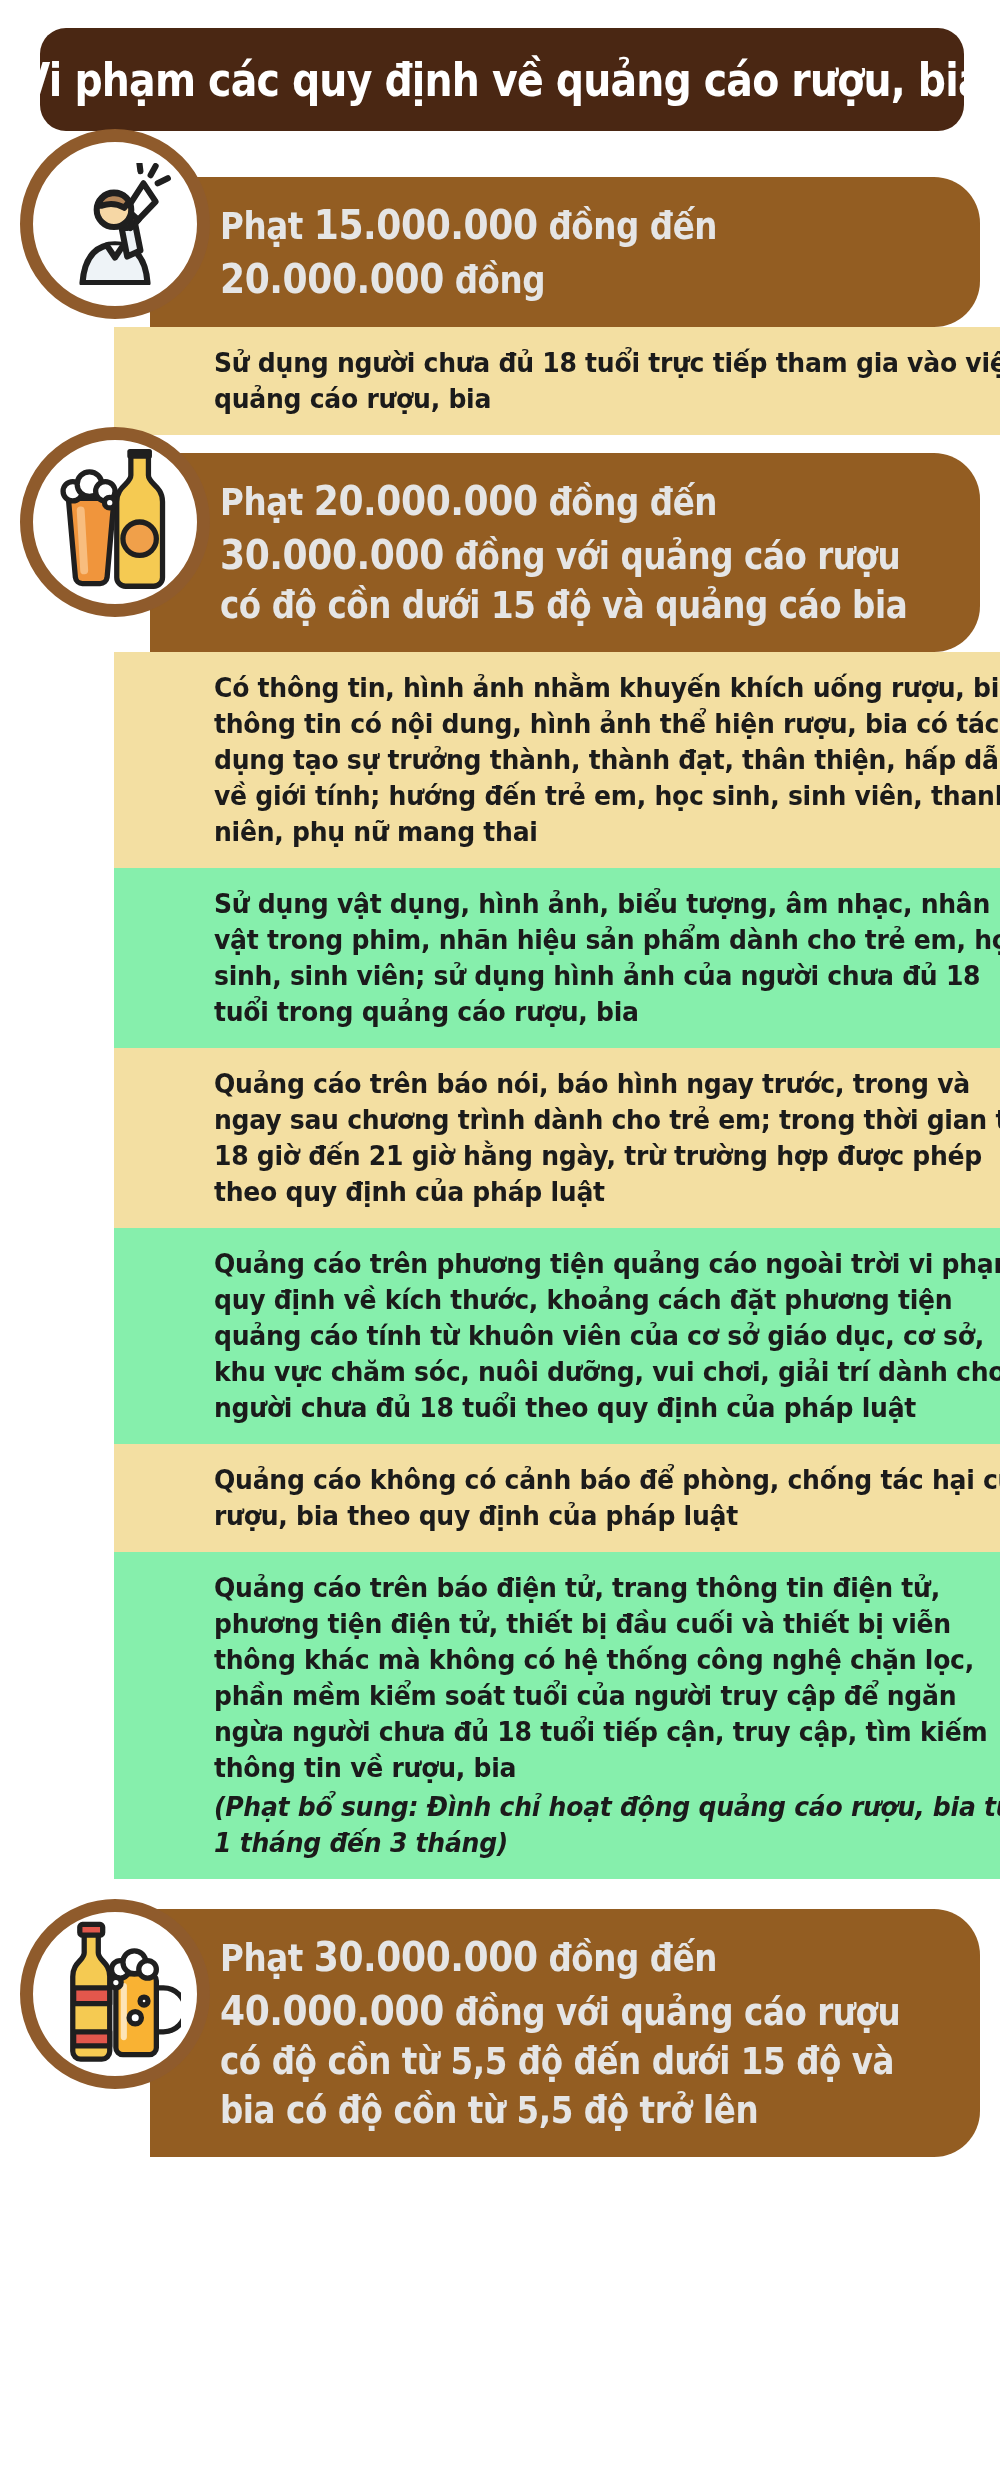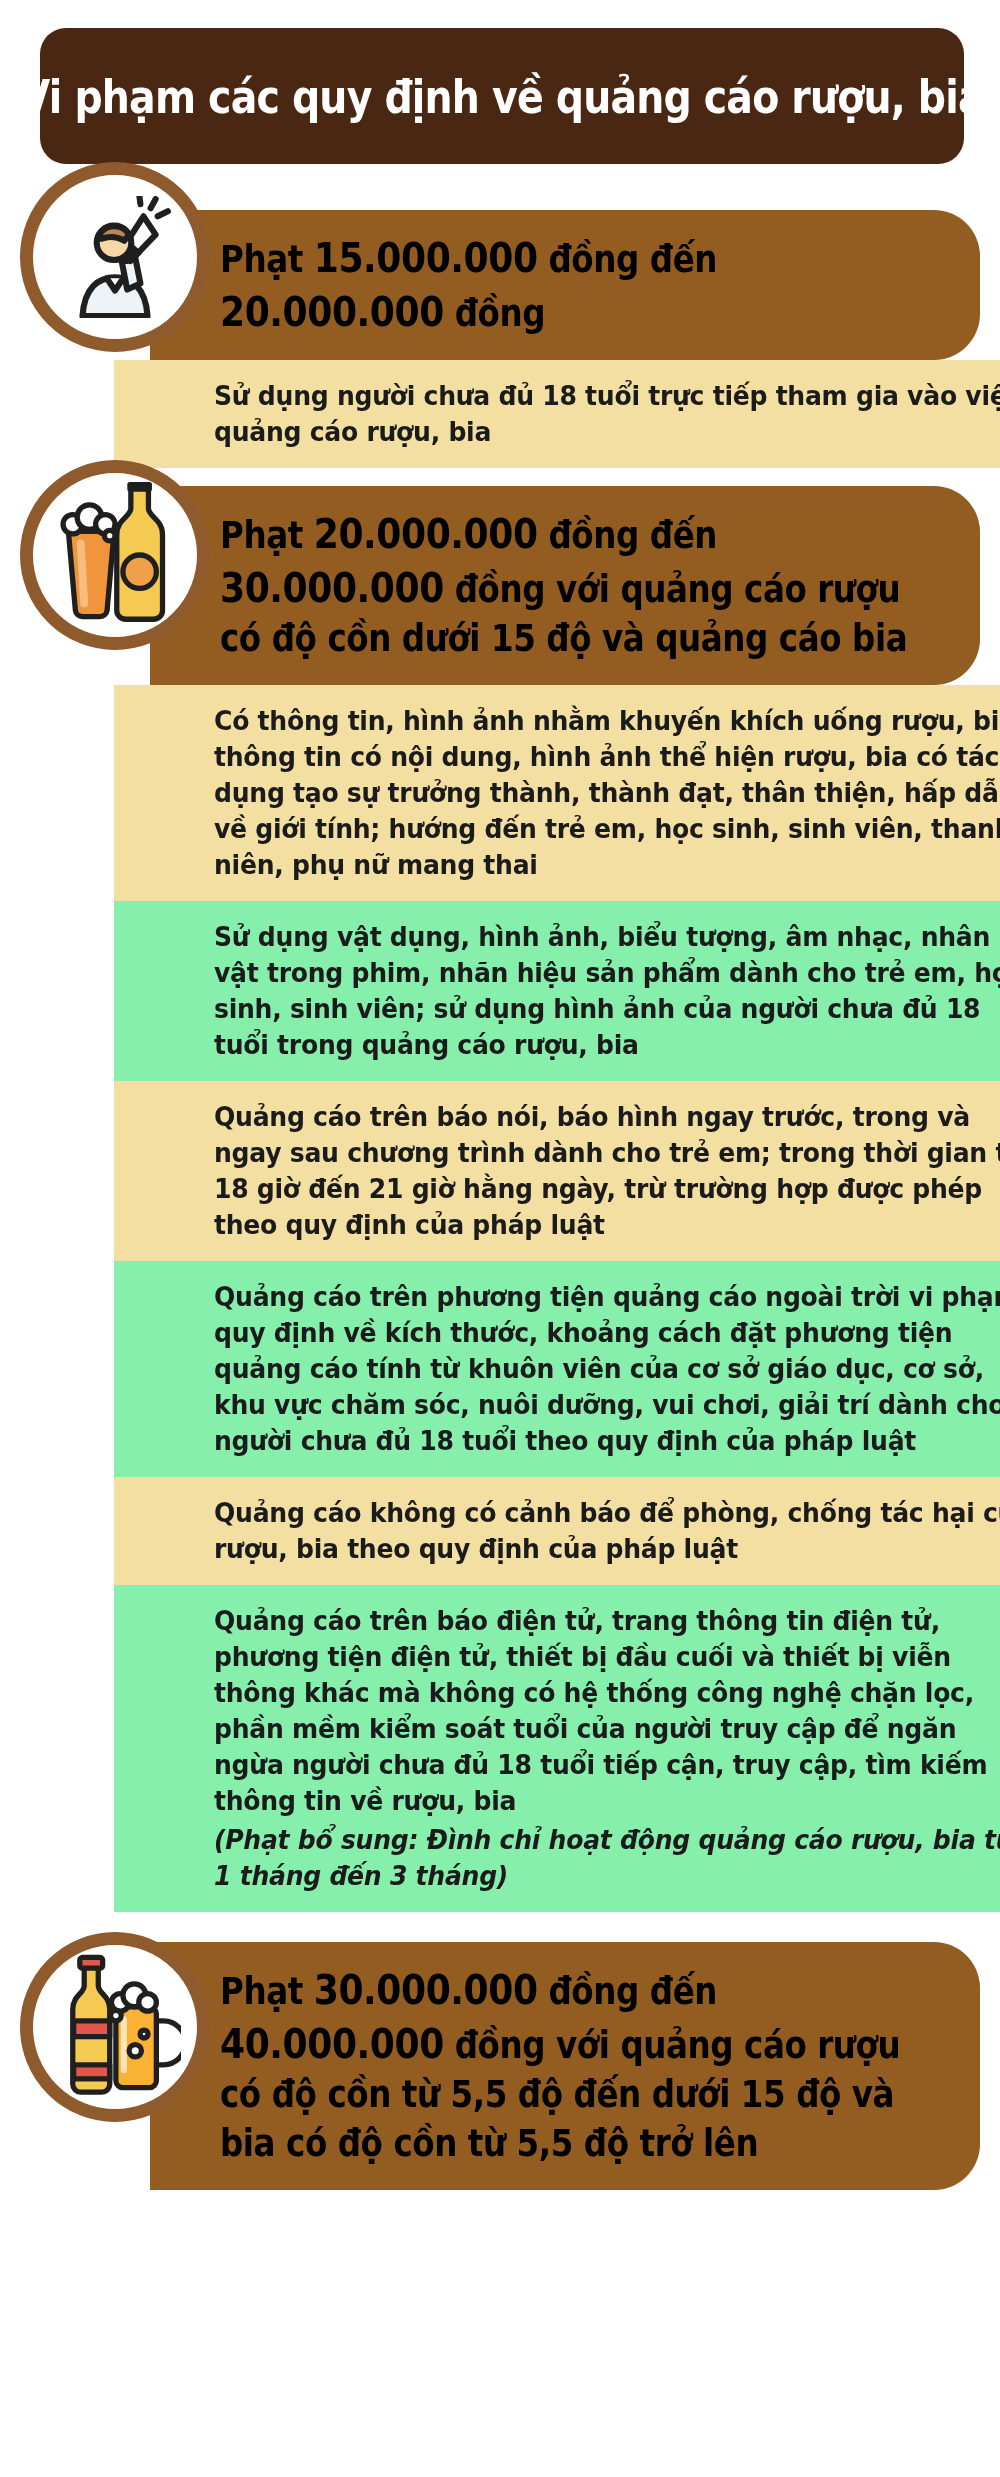--- a/index.html
+++ b/index.html
@@ -2,21 +2,21 @@
 <html lang="vi"><head>
 <meta charset="utf-8">
 <style>
   html,body{margin:0;padding:0;}
   body{
     width:1000px;height:2477px;background:#ffffff;overflow:hidden;
     font-family:"DejaVu Sans","Liberation Sans",sans-serif;color:#1b1b1b;
   }
   
   .title-bar{
-    margin:28px 0 0 40px;width:924px;height:136px;background:#4a2713;
+    margin:28px 0 0 40px;width:924px;height:103px;background:#4a2713;
     border-radius:26px;display:flex;align-items:center;justify-content:center;
   }
   .title-bar span{
     color:#fff;font-weight:bold;font-size:47px;letter-spacing:-1px;
     display:inline-block;transform:scaleX(.84);white-space:nowrap;
   }
   
   section{position:relative;}
   #s1{margin-top:46px;}
   #s2{margin-top:18px;border-radius:29px;}
@@ -24,21 +24,21 @@
   .badge{
     position:absolute;left:20px;width:190px;height:190px;background:#fff;
     border:13px solid #8f5b2c;border-radius:50%;box-sizing:border-box;
     display:flex;align-items:center;justify-content:center;z-index:2;
   }
   #s1 .badge{top:-48px;}
   #s2 .badge{top:-26px;}
   #s3 .badge{top:-10px;}
   .bar{
     position:relative;z-index:1;margin-left:150px;width:830px;box-sizing:border-box;
-    background:#935d22;border-radius:0 46px 46px 0;padding:21px 42px 21px 70px;color:#000000;
+    background:#935d22;border-radius:0 46px 46px 0;padding:21px 42px 21px 70px;color:#e5e5e5;
   }
   .bar .sqb{
     font-weight:bold;font-size:37px;line-height:1.32;letter-spacing:-.5px;
     display:inline-block;transform:scaleX(.88);transform-origin:0 50%;width:113.5%;
   }
   .bar .amt{font-size:41px;}
   
   .boxes{margin-left:114px;width:966px;}
   .box{box-sizing:border-box;padding:18px 48px 18px 100px;background:#f3dfa2;}
   .box.dark{background:#86efac;}

